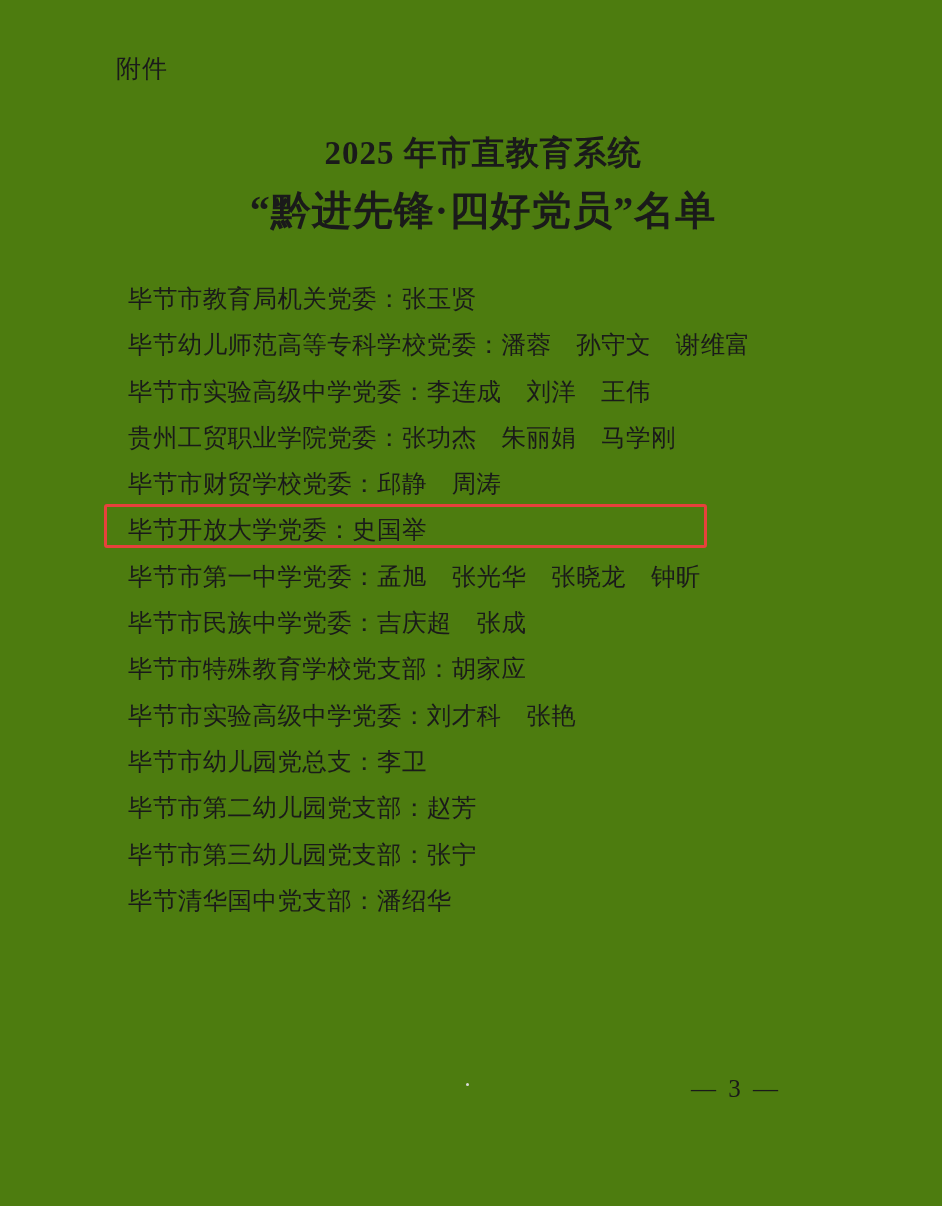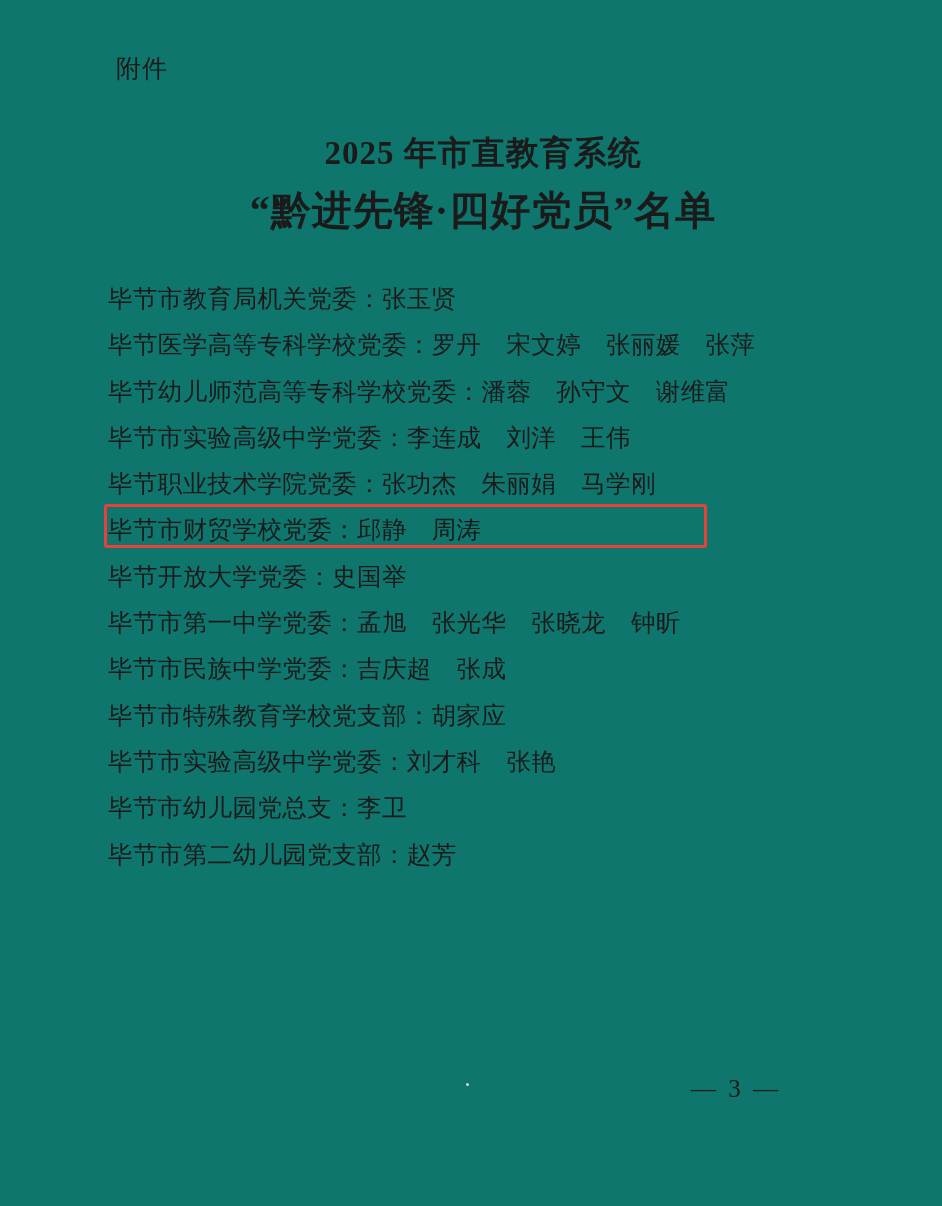--- a/index.html
+++ b/index.html
@@ -13,21 +13,21 @@
     position: relative;
     font-family: "Liberation Serif", "DejaVu Serif", serif;
     color: #1a1a1a;
     overflow: hidden;
   }
   .page {
     position: absolute;
     left: 0; top: 0;
     width: 942px;
     height: 1206px;
-    background: #0f766e;
+    background: #4d7c0f;
     box-sizing: border-box;
   }
   .attachment-label {
     position: absolute;
     left: 116px;
     top: 52px;
     font-size: 25px;
     letter-spacing: 1px;
     font-family: "Liberation Serif", "DejaVu Serif", serif;
   }
@@ -43,21 +43,21 @@
     letter-spacing: 1px;
     font-family: "Liberation Serif", "DejaVu Serif", serif;
   }
   .doc-title .line2 {
     display: block;
     margin-top: 8px;
     font-size: 40px;
   }
   .entry-list {
     position: absolute;
-    left: 108px;
+    left: 128px;
     top: 276px;
     width: 760px;
   }
   .entry {
     font-size: 24.5px;
     line-height: 46.3px;
     white-space: nowrap;
     letter-spacing: 0.4px;
     position: relative;
   }
@@ -104,32 +104,33 @@
 
   <div class="attachment-label">附件</div>
 
   <div class="doc-title">
     <span>2025 年市直教育系统</span>
     <span class="line2">“黔进先锋·四好党员”名单</span>
   </div>
 
   <div class="entry-list">
       <div class="entry"><span class="org">毕节市教育局机关党委：</span><span class="names">张玉贤</span></div>
-      <div class="entry"><span class="org">毕节医学高等专科学校党委：</span><span class="names">罗丹　宋文婷　张丽媛　张萍</span></div>
       <div class="entry"><span class="org">毕节幼儿师范高等专科学校党委：</span><span class="names">潘蓉　孙守文　谢维富</span></div>
       <div class="entry"><span class="org">毕节市实验高级中学党委：</span><span class="names">李连成　刘洋　王伟</span></div>
-      <div class="entry"><span class="org">毕节职业技术学院党委：</span><span class="names">张功杰　朱丽娟　马学刚</span></div>
+      <div class="entry"><span class="org">贵州工贸职业学院党委：</span><span class="names">张功杰　朱丽娟　马学刚</span></div>
       <div class="entry"><span class="org">毕节市财贸学校党委：</span><span class="names">邱静　周涛</span></div>
       <div class="entry"><span class="org">毕节开放大学党委：</span><span class="names">史国举</span></div>
       <div class="entry"><span class="org">毕节市第一中学党委：</span><span class="names">孟旭　张光华　张晓龙　钟昕</span></div>
       <div class="entry"><span class="org">毕节市民族中学党委：</span><span class="names">吉庆超　张成</span></div>
       <div class="entry"><span class="org">毕节市特殊教育学校党支部：</span><span class="names">胡家应</span></div>
       <div class="entry"><span class="org">毕节市实验高级中学党委：</span><span class="names">刘才科　张艳</span></div>
       <div class="entry"><span class="org">毕节市幼儿园党总支：</span><span class="names">李卫</span></div>
       <div class="entry"><span class="org">毕节市第二幼儿园党支部：</span><span class="names">赵芳</span></div>
+      <div class="entry"><span class="org">毕节市第三幼儿园党支部：</span><span class="names">张宁</span></div>
+      <div class="entry"><span class="org">毕节清华国中党支部：</span><span class="names">潘绍华</span></div>
     </div>
 
   <div class="highlight-box" style="top: 503.5px; border-color: rgb(232, 65, 60);"></div>
 
   <div class="page-number">
     <span>— 3 —</span>
   </div>
 
   <div class="scan-speck" style="left:466px; top:1083px;"></div>
 </div>

